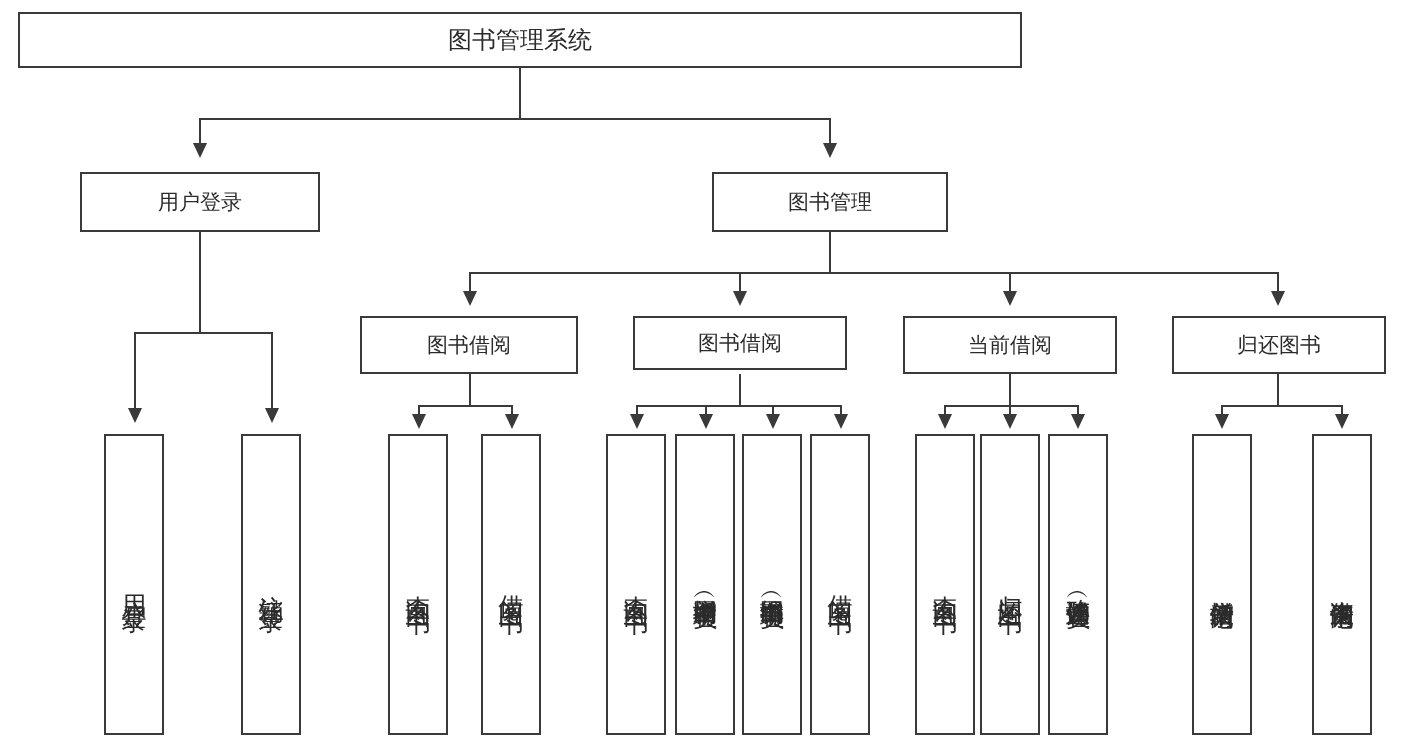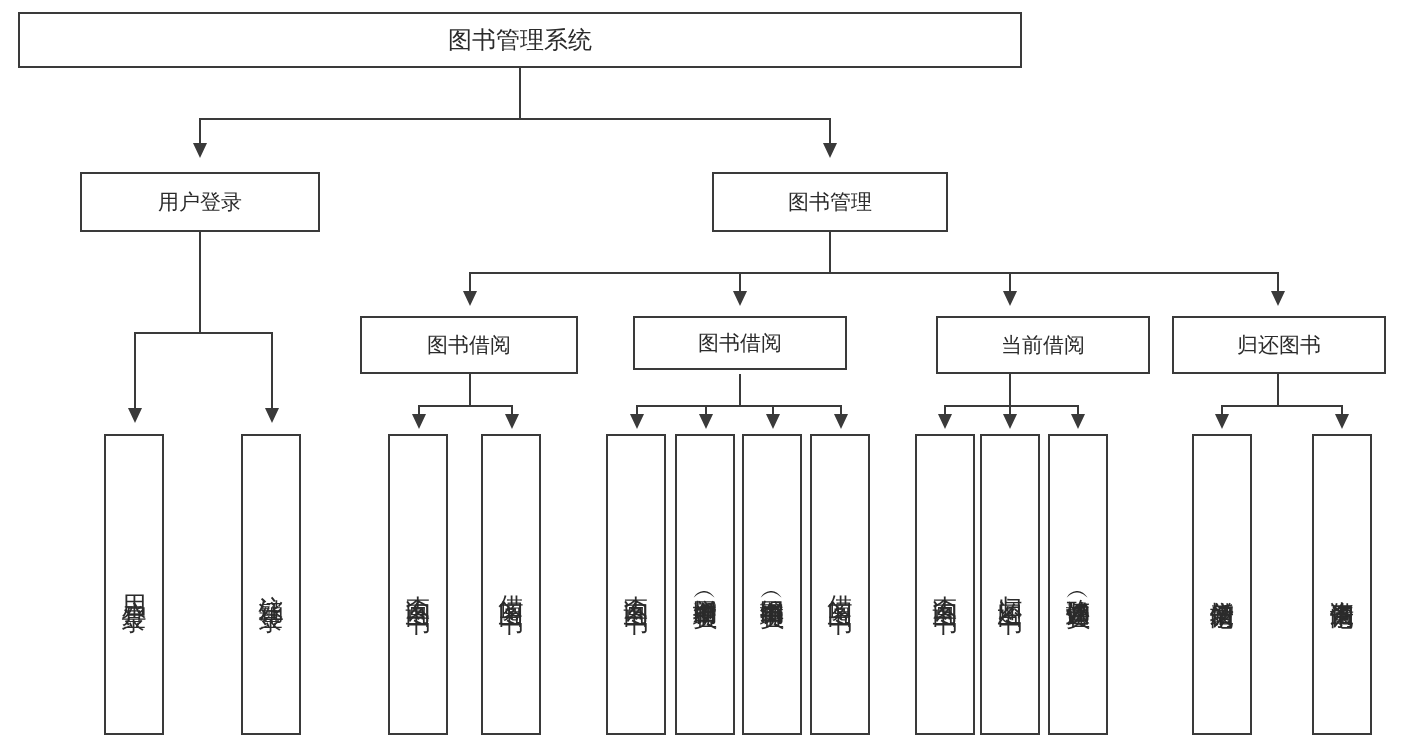--- a/index.html
+++ b/index.html
@@ -111,21 +111,21 @@
   <div class="arrow" style="left:733px;top:291px;"></div>
   <div class="arrow" style="left:1003px;top:291px;"></div>
   <div class="arrow" style="left:1271px;top:291px;"></div>
 
   <div class="node h" style="left:360px;top:316px;width:218px;height:58px;">
     <span class="lbl">图书借阅</span>
   </div>
   <div class="node h" style="left:633px;top:316px;width:214px;height:54px;">
     <span class="lbl">图书借阅</span>
   </div>
-  <div class="node h" style="left:936px;top:316px;width:214px;height:58px;">
+  <div class="node h" style="left:903px;top:316px;width:214px;height:58px;">
     <span class="lbl">当前借阅</span>
   </div>
   <div class="node h" style="left:1172px;top:316px;width:214px;height:58px;">
     <span class="lbl">归还图书</span>
   </div>
 
   <div class="ln lnv" style="left:469px;top:374px;height:32px;"></div>
   <div class="ln lnh" style="left:418px;top:405px;width:95px;"></div>
   <div class="ln lnv" style="left:418px;top:405px;height:12px;"></div>
   <div class="ln lnv" style="left:511px;top:405px;height:12px;"></div>

